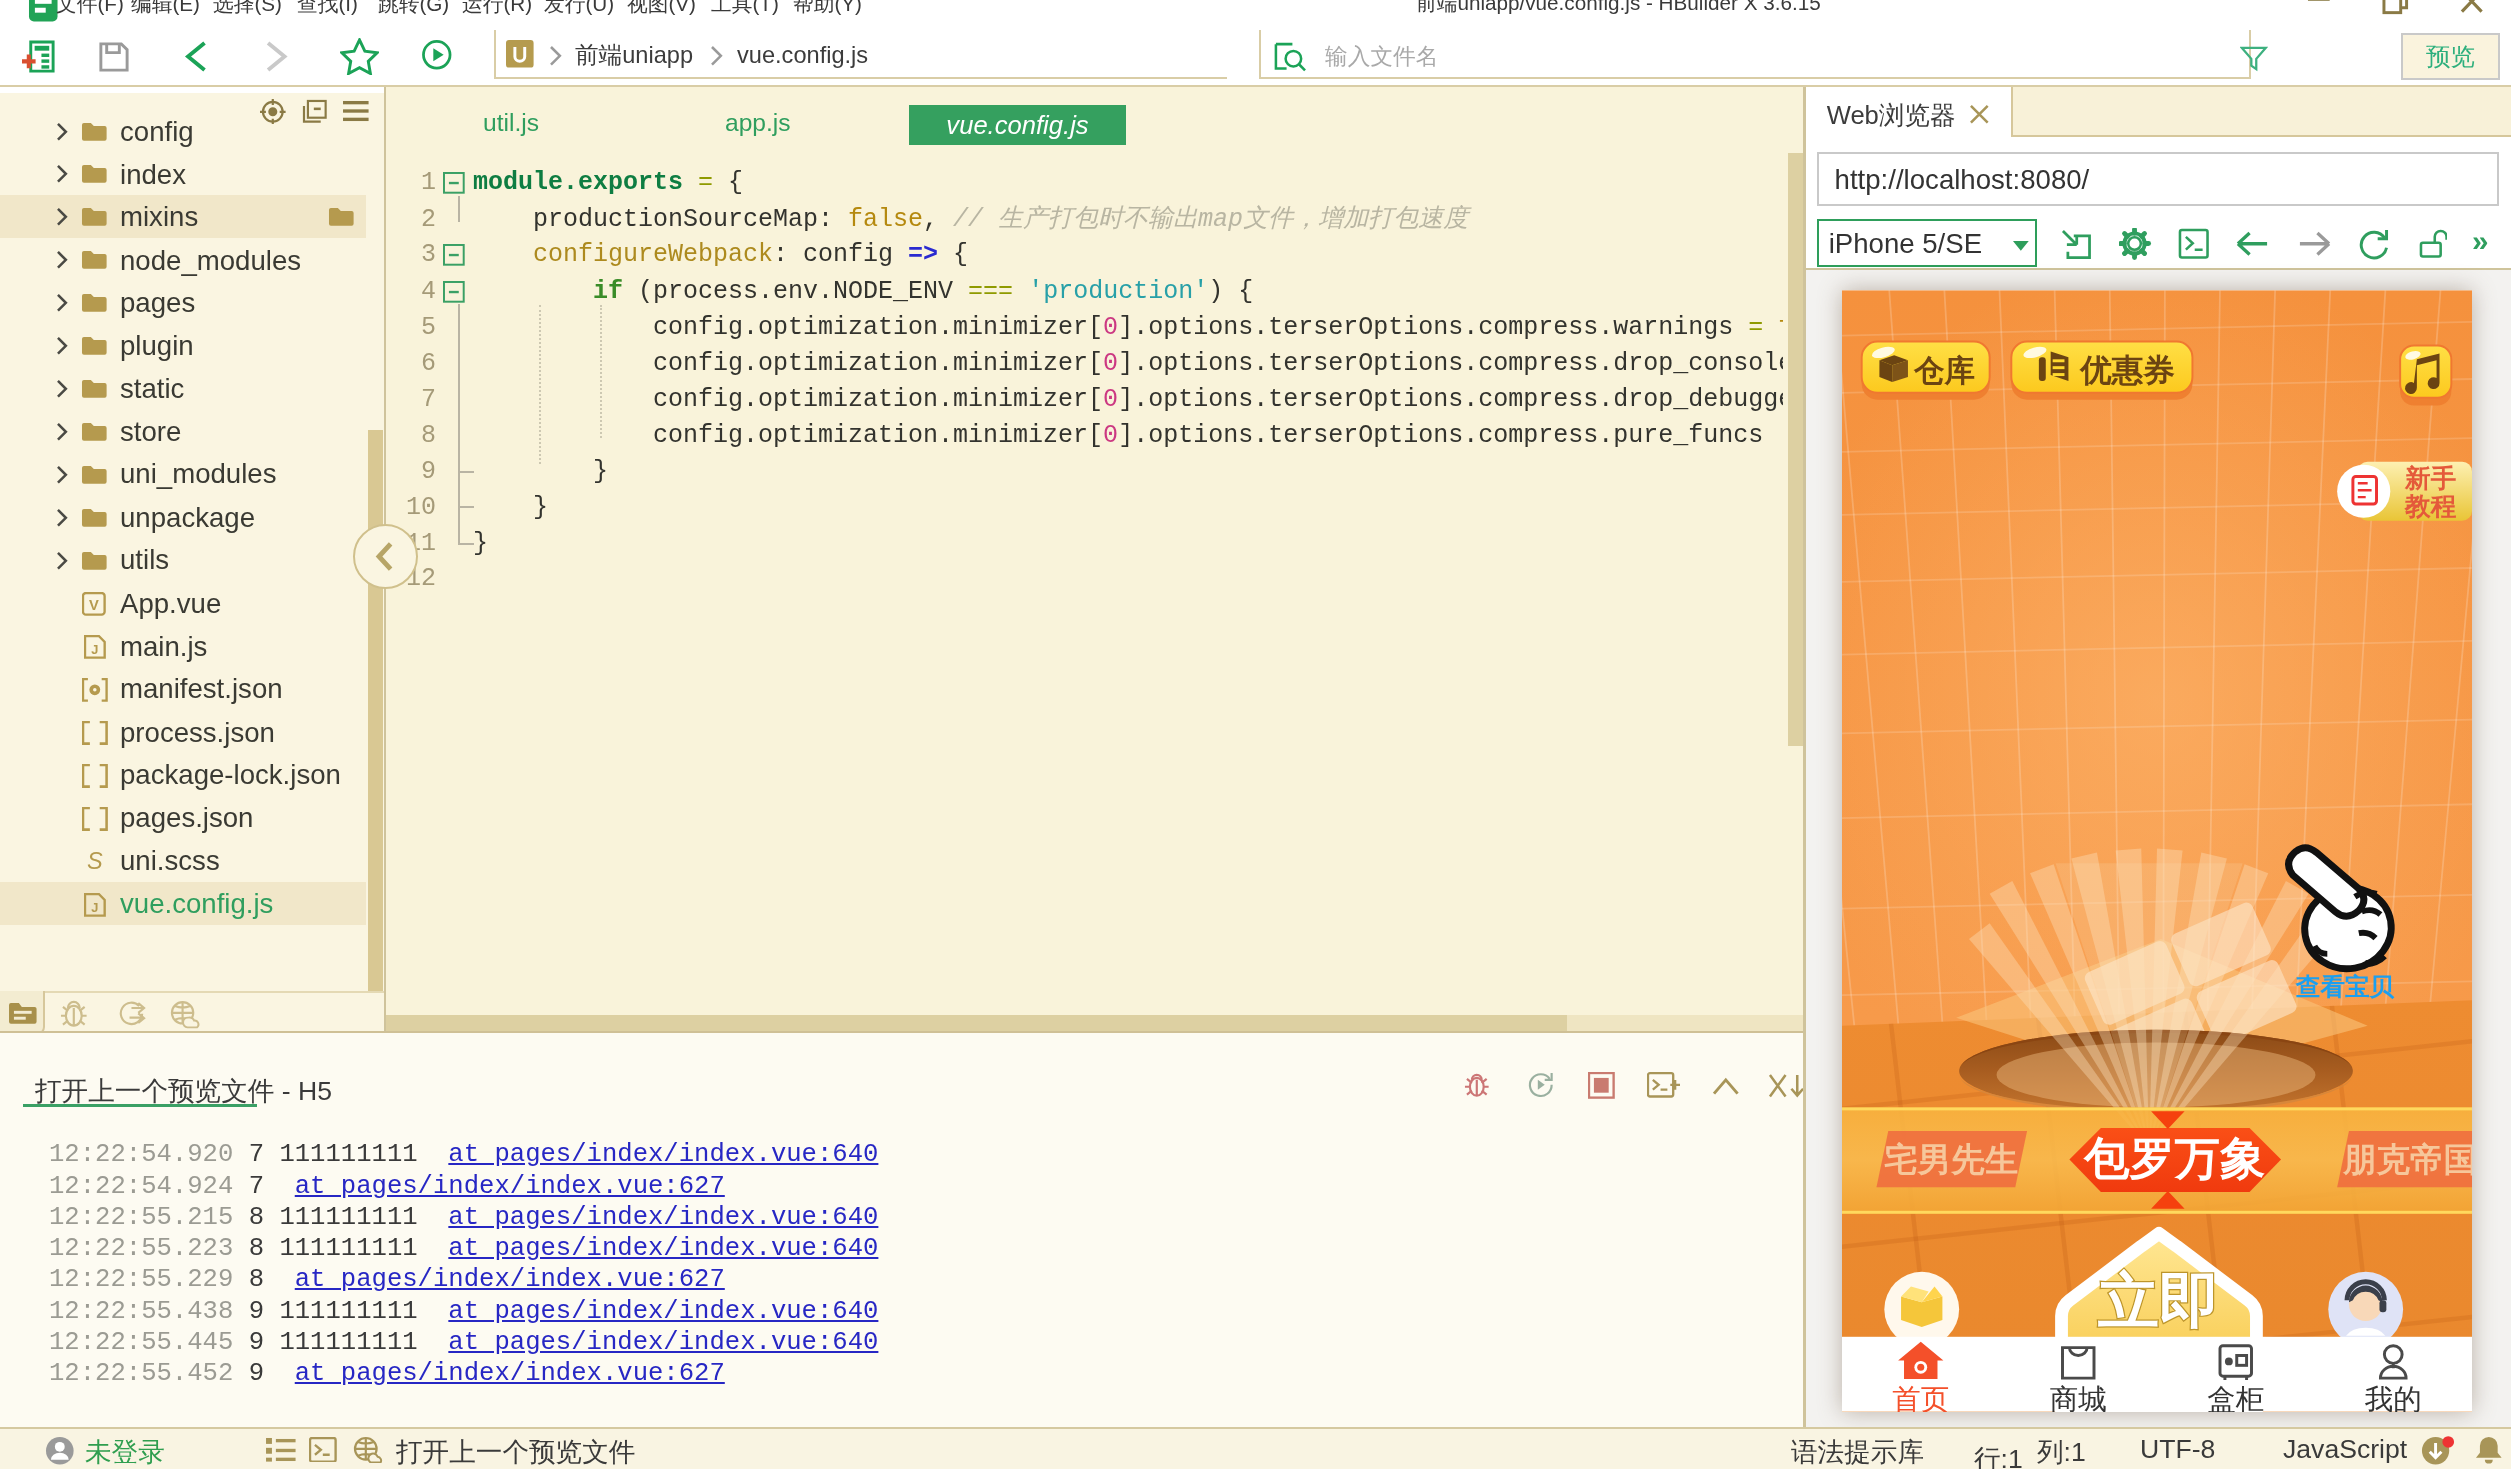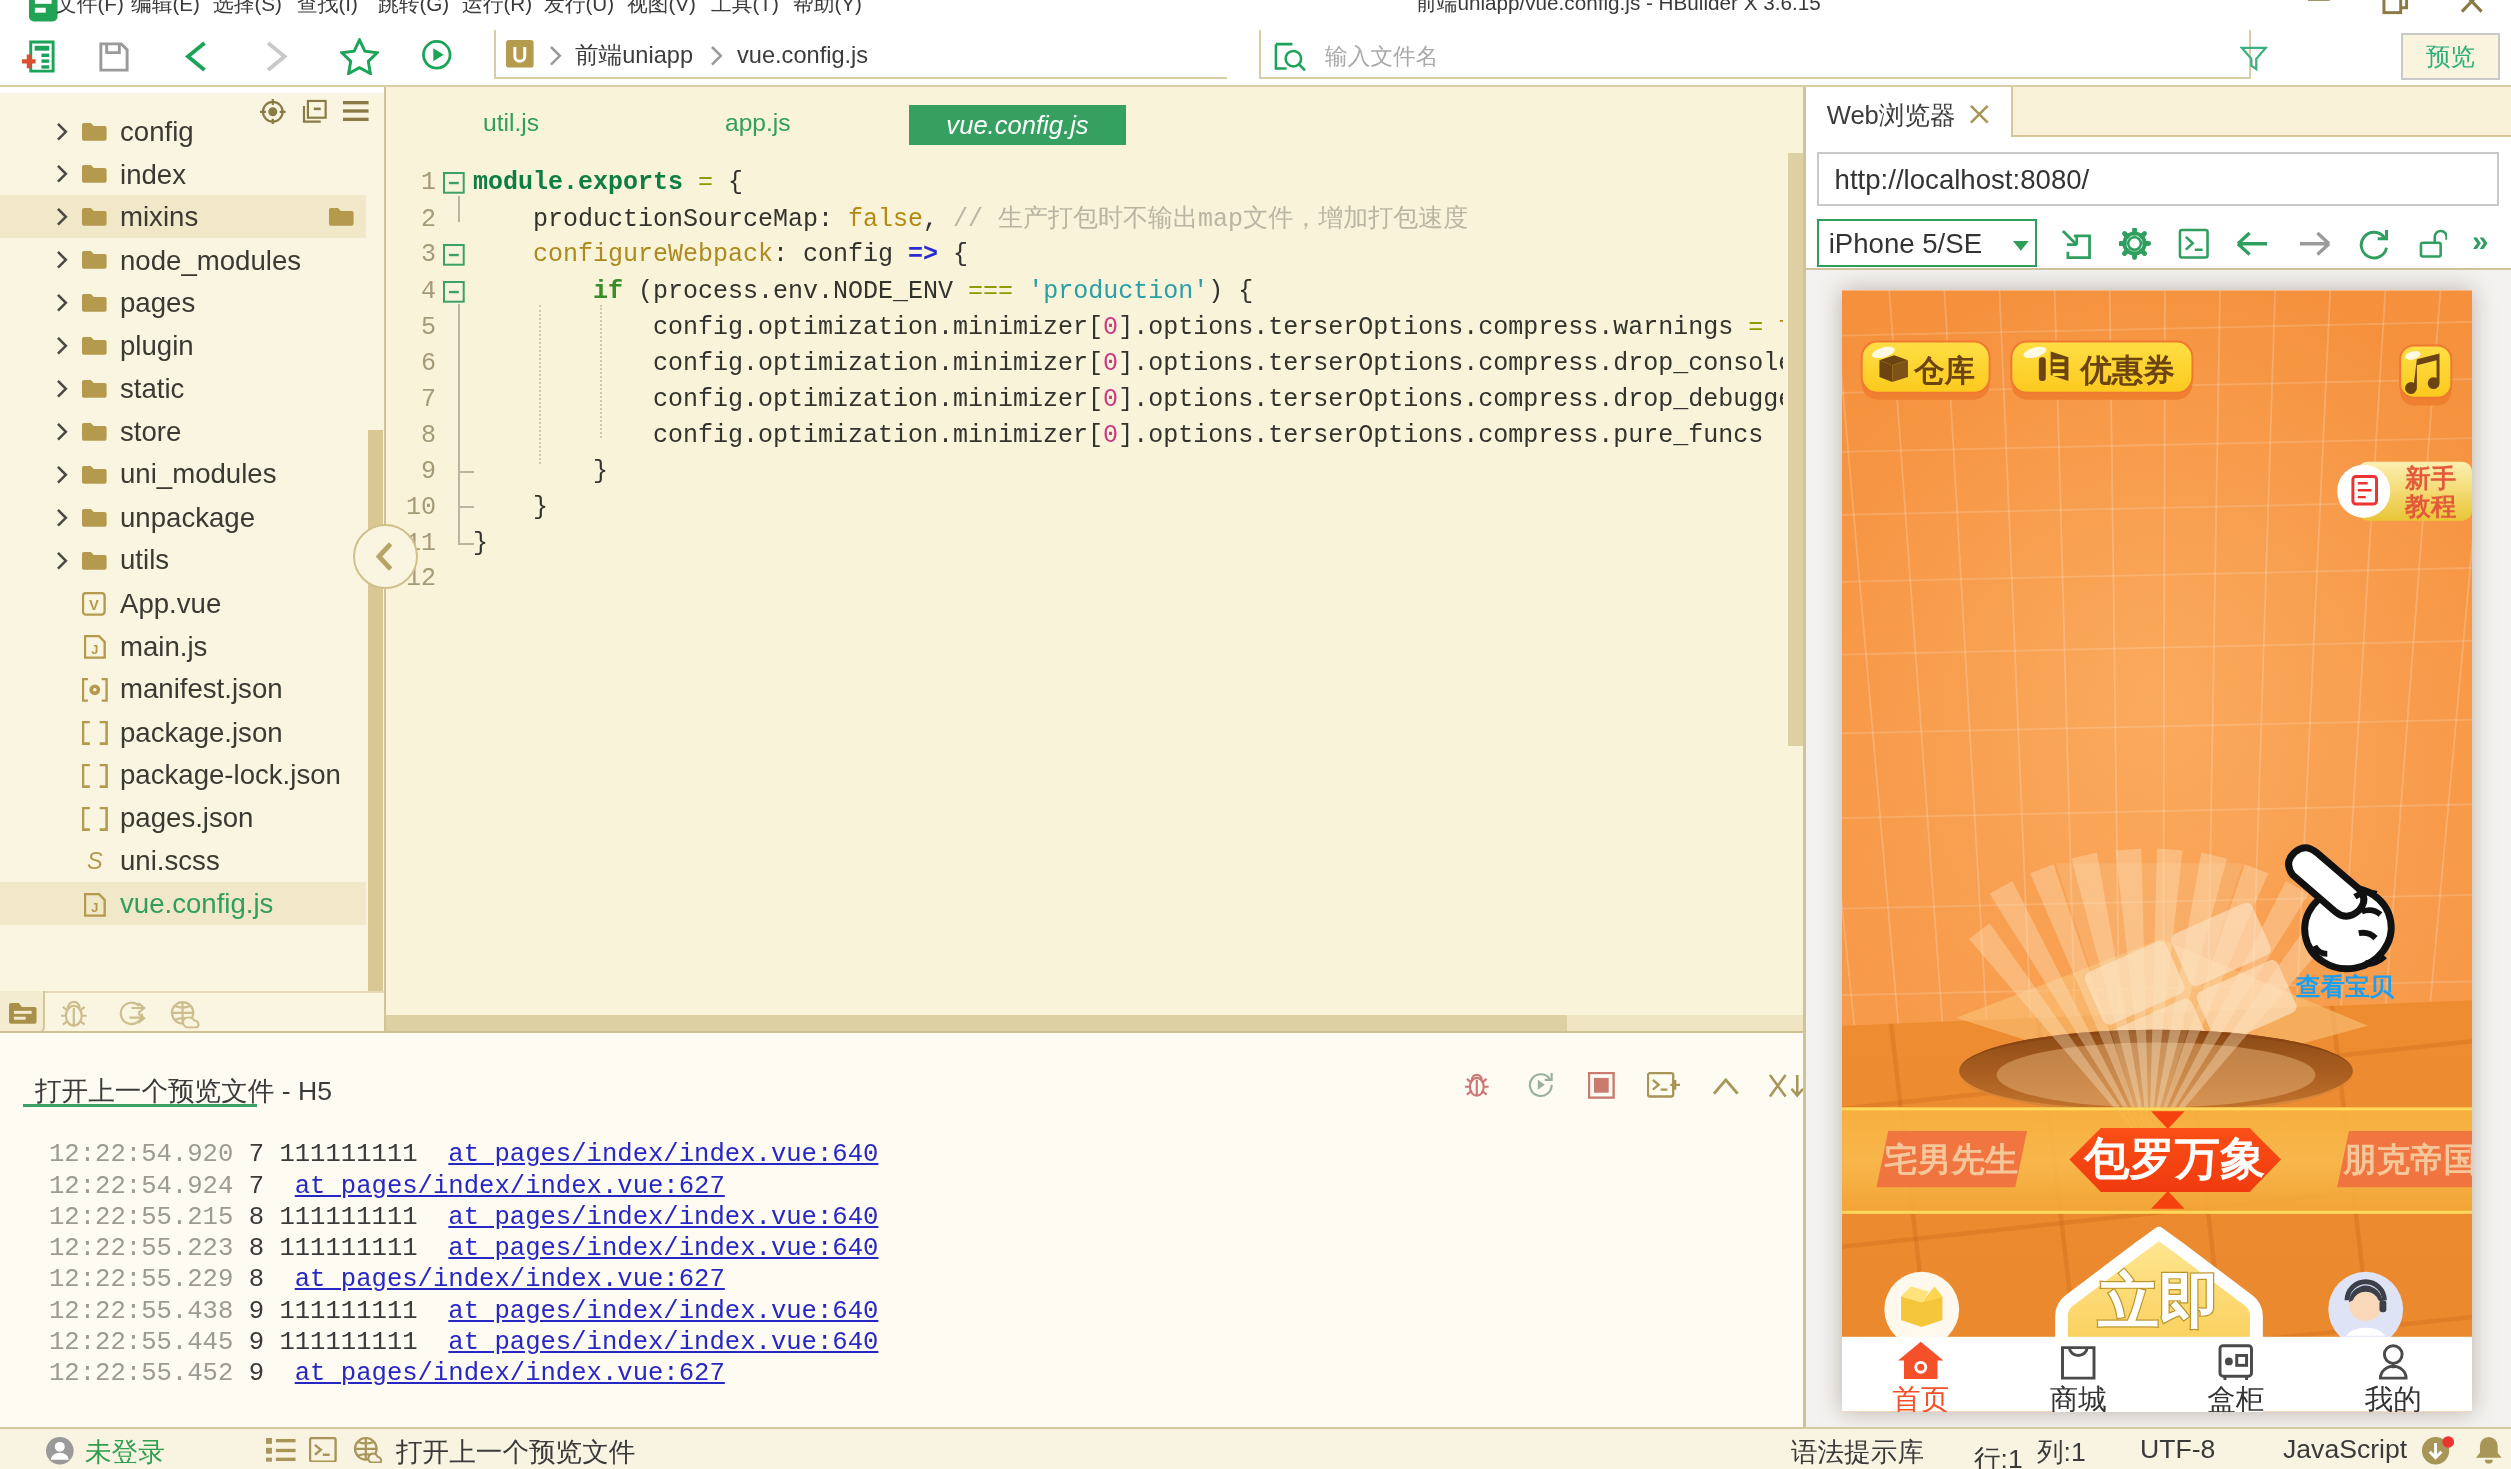--- a/index.html
+++ b/index.html
@@ -196,21 +196,21 @@
     <span class="abs" style="left:120px;top:538px;font-size:27.6px;line-height:31.5px;color:#3a3a33">main.js</span>
     <svg class="abs" style="left:82px;top:585px" width="25.6" height="23.6" viewBox="0 0 26 24">
       <path d="M6 1 H1 V23 H6 M20 1 H25 V23 H20" fill="none" stroke="#b59a4e" stroke-width="2.4"></path>
       <circle cx="13" cy="12" r="5.5" fill="#b59a4e"></circle>
       <circle cx="13" cy="12" r="1.8" fill="#faf5e1"></circle>
     </svg>
     <span class="abs" style="left:120px;top:580px;font-size:27.6px;line-height:31.5px;color:#3a3a33">manifest.json</span>
     <svg class="abs" style="left:82px;top:628px" width="25.6" height="23.6" viewBox="0 0 26 24">
       <path d="M8 1 H1 V23 H8 M18 1 H25 V23 H18" fill="none" stroke="#b59a4e" stroke-width="2.6"></path>
     </svg>
-    <span class="abs" style="left:120px;top:624px;font-size:27.6px;line-height:31.5px;color:#3a3a33">package.json</span>
+    <span class="abs" style="left:120px;top:624px;font-size:27.6px;line-height:31.5px;color:#3a3a33">process.json</span>
     <svg class="abs" style="left:82px;top:671px" width="25.6" height="23.6" viewBox="0 0 26 24">
       <path d="M8 1 H1 V23 H8 M18 1 H25 V23 H18" fill="none" stroke="#b59a4e" stroke-width="2.6"></path>
     </svg>
     <span class="abs" style="left:120px;top:666px;font-size:27.6px;line-height:31.5px;color:#3a3a33">package-lock.json</span>
     <svg class="abs" style="left:82px;top:714px" width="25.6" height="23.6" viewBox="0 0 26 24">
       <path d="M8 1 H1 V23 H8 M18 1 H25 V23 H18" fill="none" stroke="#b59a4e" stroke-width="2.6"></path>
     </svg>
     <span class="abs" style="left:120px;top:709px;font-size:27.6px;line-height:31.5px;color:#3a3a33">pages.json</span>
     <svg class="abs" style="left:83px;top:757px" width="23.6" height="23.6" viewBox="0 0 24 24">
       <text x="12" y="19" font-size="24" font-style="italic" fill="#b59a4e" text-anchor="middle">S</text>
@@ -258,21 +258,21 @@
 <span class="abs mono" style="right:2076px;top:277px;font-size:25px;line-height:29.6px;white-space:pre;color:#a59a78">4</span>
 <span class="abs mono" style="right:2076px;top:313px;font-size:25px;line-height:29.6px;white-space:pre;color:#a59a78">5</span>
 <span class="abs mono" style="right:2076px;top:349px;font-size:25px;line-height:29.6px;white-space:pre;color:#a59a78">6</span>
 <span class="abs mono" style="right:2076px;top:385px;font-size:25px;line-height:29.6px;white-space:pre;color:#a59a78">7</span>
 <span class="abs mono" style="right:2076px;top:421px;font-size:25px;line-height:29.6px;white-space:pre;color:#a59a78">8</span>
 <span class="abs mono" style="right:2076px;top:457px;font-size:25px;line-height:29.6px;white-space:pre;color:#a59a78">9</span>
 <span class="abs mono" style="right:2076px;top:493px;font-size:25px;line-height:29.6px;white-space:pre;color:#a59a78">10</span>
 <span class="abs mono" style="right:2076px;top:529px;font-size:25px;line-height:29.6px;white-space:pre;color:#a59a78">11</span>
 <span class="abs mono" style="right:2076px;top:564px;font-size:25px;line-height:29.6px;white-space:pre;color:#a59a78">12</span>
 <div class="abs mono" style="left:473px;top:168px;width:1310px;overflow:hidden;font-size:25px;line-height:29.6px;white-space:pre"><span style="color:#0e7d42;font-weight:bold">module.exports</span><span style="color:#33332e"> </span><span style="color:#8f9a00">=</span><span style="color:#33332e"> {</span></div>
-<div class="abs mono" style="left:473px;top:205px;width:1310px;overflow:hidden;font-size:25px;line-height:29.6px;white-space:pre"><span style="color:#33332e">    productionSourceMap</span><span style="color:#33332e">: </span><span style="color:#b5890f">false</span><span style="color:#33332e">,</span><span style="color:#b8b5a2;"> // 生产打包时不输出map文件，增加打包速度</span></div>
+<div class="abs mono" style="left:473px;top:205px;width:1310px;overflow:hidden;font-size:25px;line-height:29.6px;white-space:pre"><span style="color:#33332e">    productionSourceMap</span><span style="color:#33332e">: </span><span style="color:#b5890f">false</span><span style="color:#33332e">,</span><span style="color:#b8b5a2;font-style:italic"> // 生产打包时不输出map文件，增加打包速度</span></div>
 <div class="abs mono" style="left:473px;top:240px;width:1310px;overflow:hidden;font-size:25px;line-height:29.6px;white-space:pre"><span style="color:#ad8a1e">    configureWebpack</span><span style="color:#33332e">: config </span><span style="color:#2a2ad0;font-weight:bold">=&gt;</span><span style="color:#33332e"> {</span></div>
 <div class="abs mono" style="left:473px;top:277px;width:1310px;overflow:hidden;font-size:25px;line-height:29.6px;white-space:pre"><span style="color:#33332e">        </span><span style="color:#3a8c28;font-weight:bold">if</span><span style="color:#33332e"> (process.env.NODE_ENV </span><span style="color:#8f9a00">===</span><span style="color:#33332e"> </span><span style="color:#28a0a8">'production'</span><span style="color:#33332e">) {</span></div>
 <div class="abs mono" style="left:473px;top:313px;width:1310px;overflow:hidden;font-size:25px;line-height:29.6px;white-space:pre"><span style="color:#33332e">            config.optimization.minimizer[</span><span style="color:#cc3882">0</span><span style="color:#33332e">].options.terserOptions.compress.warnings </span><span style="color:#8f9a00">=</span><span style="color:#b5890f"> false</span></div>
 <div class="abs mono" style="left:473px;top:349px;width:1310px;overflow:hidden;font-size:25px;line-height:29.6px;white-space:pre"><span style="color:#33332e">            config.optimization.minimizer[</span><span style="color:#cc3882">0</span><span style="color:#33332e">].options.terserOptions.compress.drop_console </span></div>
 <div class="abs mono" style="left:473px;top:385px;width:1310px;overflow:hidden;font-size:25px;line-height:29.6px;white-space:pre"><span style="color:#33332e">            config.optimization.minimizer[</span><span style="color:#cc3882">0</span><span style="color:#33332e">].options.terserOptions.compress.drop_debugger </span></div>
 <div class="abs mono" style="left:473px;top:421px;width:1310px;overflow:hidden;font-size:25px;line-height:29.6px;white-space:pre"><span style="color:#33332e">            config.optimization.minimizer[</span><span style="color:#cc3882">0</span><span style="color:#33332e">].options.terserOptions.compress.pure_funcs </span></div>
 <div class="abs mono" style="left:473px;top:457px;width:1310px;overflow:hidden;font-size:25px;line-height:29.6px;white-space:pre"><span style="color:#33332e">        }</span></div>
 <div class="abs mono" style="left:473px;top:493px;width:1310px;overflow:hidden;font-size:25px;line-height:29.6px;white-space:pre"><span style="color:#33332e">    }</span></div>
 <div class="abs mono" style="left:473px;top:529px;width:1310px;overflow:hidden;font-size:25px;line-height:29.6px;white-space:pre"><span style="color:#33332e">}</span></div>
 <svg class="abs" style="left:443px;top:172px" width="21.7" height="21.7" viewBox="0 0 22 22">

